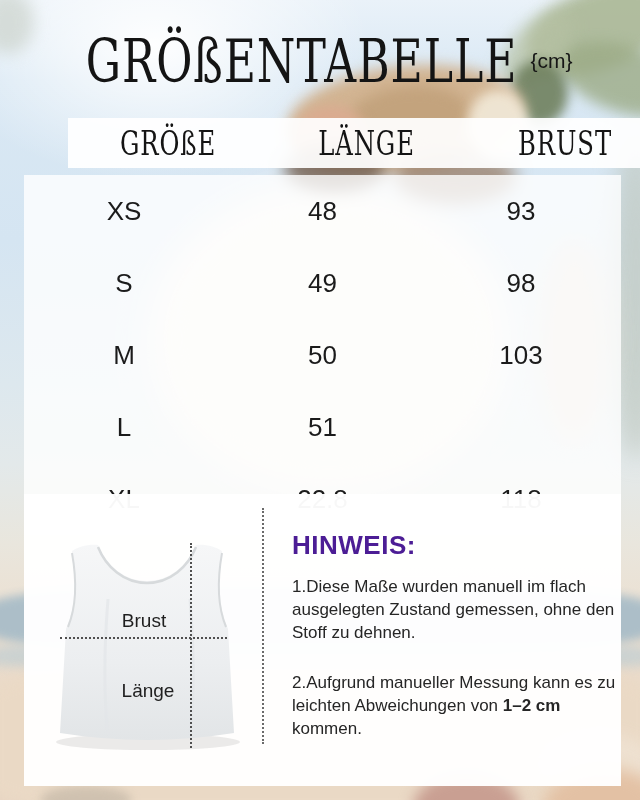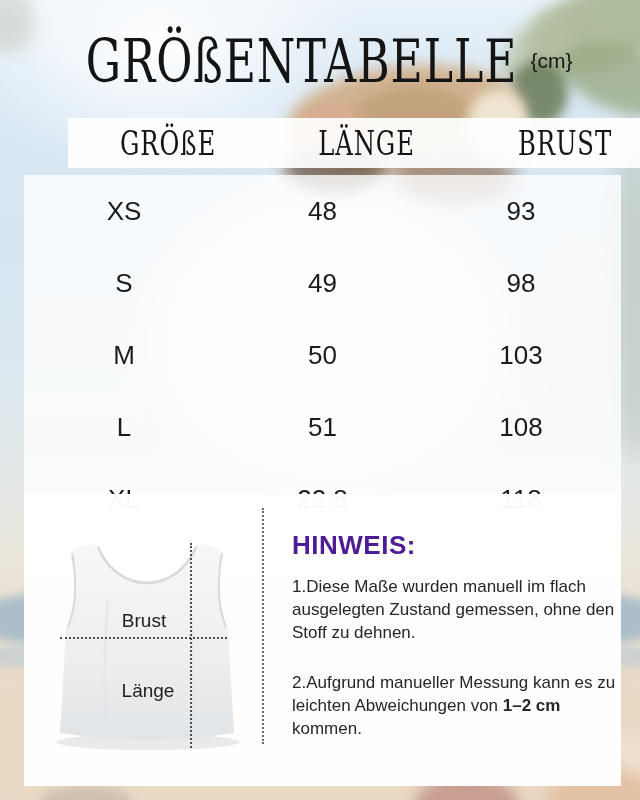--- a/index.html
+++ b/index.html
@@ -121,21 +121,20 @@
       <div class="cell">98</div>
     </div>
     <div class="trow">
       <div class="cell">M</div>
       <div class="cell">50</div>
       <div class="cell">103</div>
     </div>
     <div class="trow">
       <div class="cell">L</div>
       <div class="cell">51</div>
-      <div class="cell">108</div>
     </div>
     <div class="trow">
       <div class="cell">XL</div>
       <div class="cell">22.8</div>
       <div class="cell">118</div>
     </div>
   </div>
 
   <div class="bottom">
 

